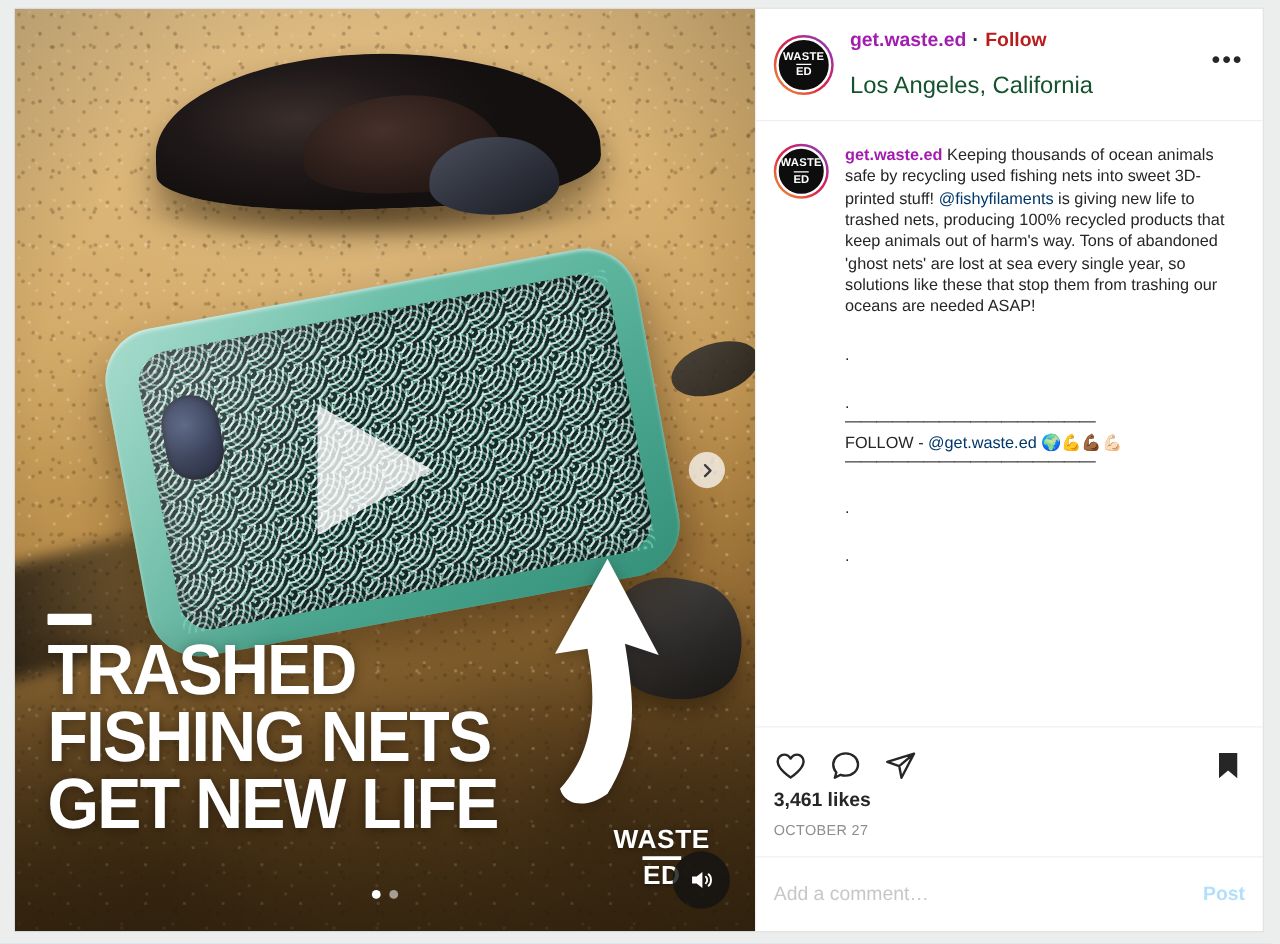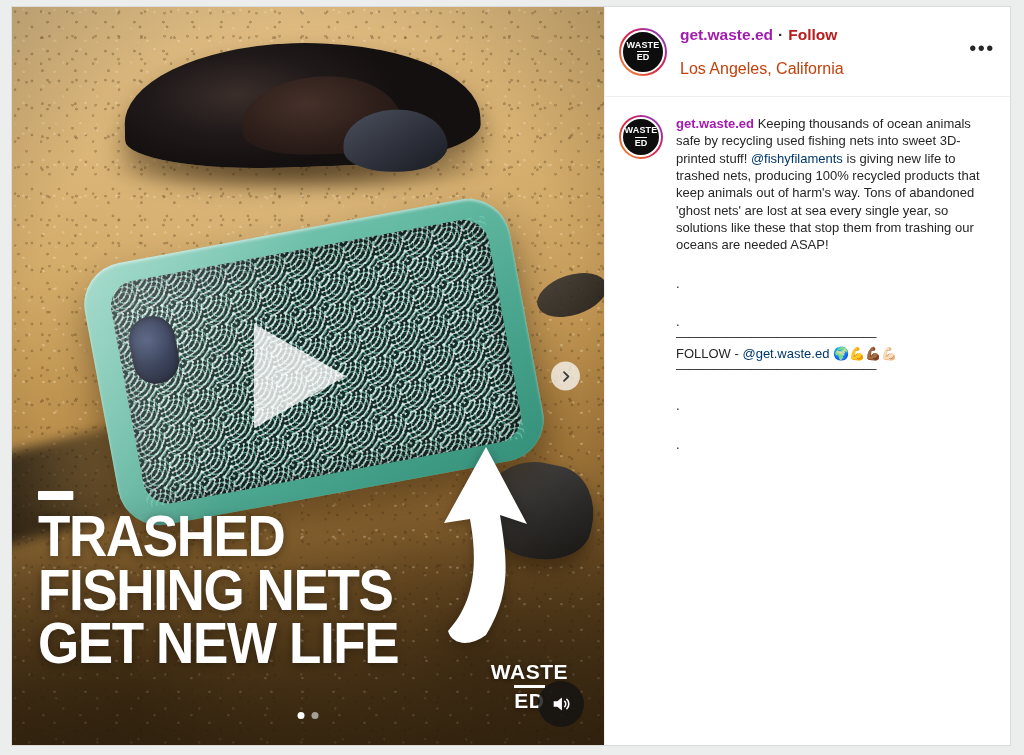--- a/index.html
+++ b/index.html
@@ -347,22 +347,22 @@
 
   .hdr-text { margin-left: 13px; flex: 1; min-width: 0; }
   .hdr-line1 {
     display: flex; align-items: baseline; gap: 5px;
     font-size: 15.5px; line-height: 1.25;
   }
   .username { font-weight: 700; color: #a21caf; cursor: pointer; }
   .dot-sep { color: #262626; font-weight: 700; }
   .follow-link { color: #b91c1c; font-weight: 600; cursor: pointer; }
   .location {
-    font-size: 16px;
-    color: #c2410c;
+    font-size: 19px;
+    color: #14532d;
     margin-top: 16px;
     cursor: pointer;
   }
   .more-btn {
     width: 28px; height: 28px;
     display: flex; align-items: center; justify-content: center;
     cursor: pointer; flex: none;
     color: #262626;
     font-size: 20px;
     letter-spacing: 1.5px;
@@ -560,16 +560,47 @@
           <span class="cap-line"><span>FOLLOW - </span><span class="mention">@get.waste.ed</span><span> 🌍💪💪🏾💪🏻</span></span>
           <span class="cap-rule">————————————————</span>
           <span class="cap-blank"></span>
           <span class="cap-dot">.</span>
           <span class="cap-blank"></span>
           <span class="cap-dot">.</span>
         </div>
       </div>
     </div>
 
-
+    <div class="actions-wrap">
+      <div class="action-icons">
+        <span class="icon-btn">
+          <svg width="27" height="27" viewBox="0 0 24 24">
+            <path d="M12 20.5 C12 20.5 2.8 14.7 2.8 8.9 C2.8 6.2 4.9 4.2 7.4 4.2 C9.3 4.2 10.9 5.3 12 7 C13.1 5.3 14.7 4.2 16.6 4.2 C19.1 4.2 21.2 6.2 21.2 8.9 C21.2 14.7 12 20.5 12 20.5 Z" fill="none" stroke="#262626" stroke-width="1.7" stroke-linejoin="round"></path>
+          </svg>
+        </span>
+        <span class="icon-btn">
+          <svg width="27" height="27" viewBox="0 0 24 24">
+            <path d="M12 3.3 C17 3.3 20.8 6.8 20.8 11.2 C20.8 15.6 17 19.1 12 19.1 C10.7 19.1 9.5 18.9 8.4 18.5 L4.3 20.6 L5.4 16.9 C4 15.4 3.2 13.4 3.2 11.2 C3.2 6.8 7 3.3 12 3.3 Z" fill="none" stroke="#262626" stroke-width="1.7" stroke-linejoin="round"></path>
+          </svg>
+        </span>
+        <span class="icon-btn">
+          <svg width="27" height="27" viewBox="0 0 24 24">
+            <path d="M21.5 3.5 L2.5 9.4 L11 12.3 L21.5 3.5 Z M21.5 3.5 L11 12.3 L12.6 20.6 L21.5 3.5 Z" fill="none" stroke="#262626" stroke-width="1.7" stroke-linejoin="round"></path>
+          </svg>
+        </span>
+        <span class="spacer"></span>
+        <span class="icon-btn">
+          <svg width="27" height="27" viewBox="0 0 24 24">
+            <path d="M5.5 3 H18.5 V21 L12 15.4 L5.5 21 Z" fill="#262626"></path>
+          </svg>
+        </span>
+      </div>
+      <div class="likes">3,461 likes</div>
+      <div class="timestamp">OCTOBER 27</div>
+    </div>
+
+    <div class="comment-bar">
+      <input class="comment-input" type="text" placeholder="Add a comment…" style="">
+      <span class="post-btn">Post</span>
+    </div>
 
   </div>
 </div>
 
 </body></html>

